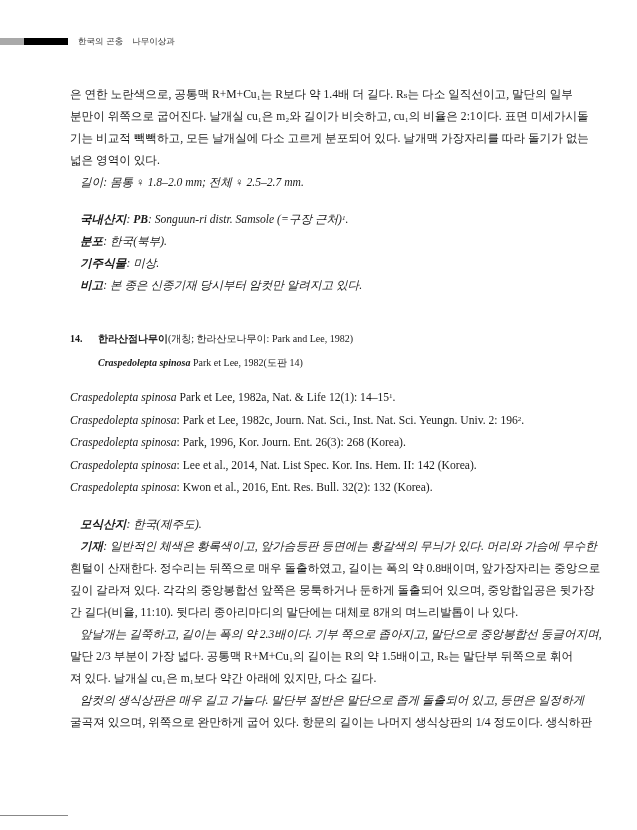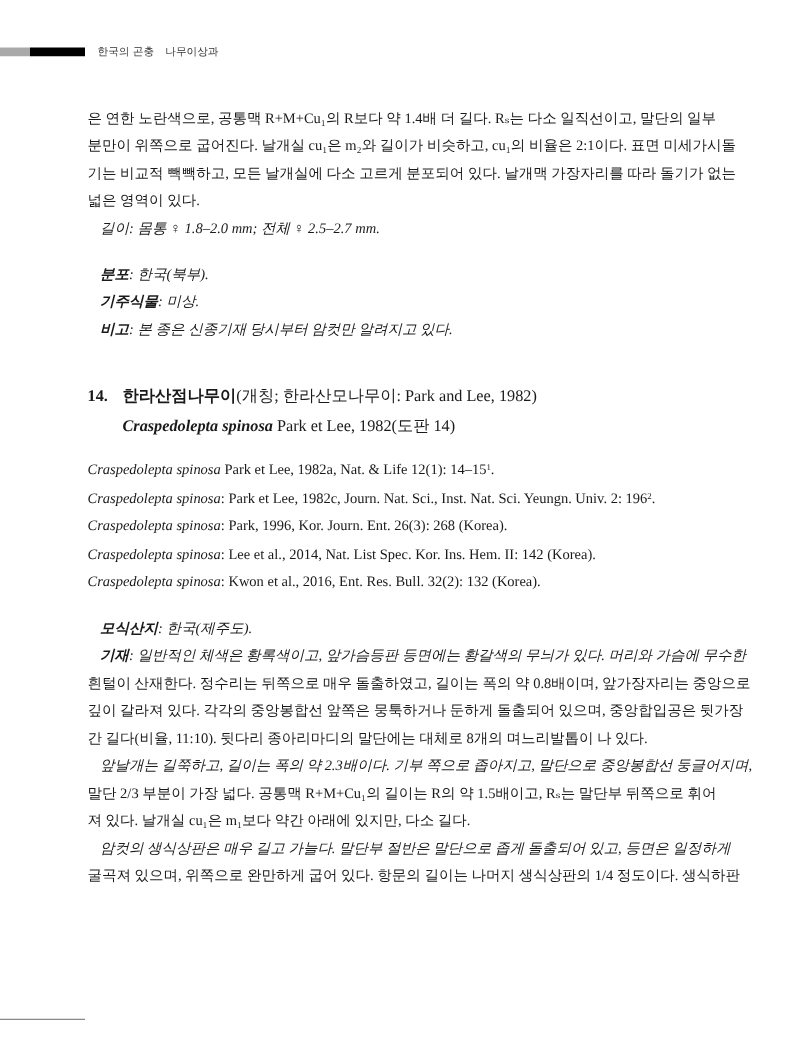--- a/index.html
+++ b/index.html
@@ -9,21 +9,21 @@
   }
   .header { position: absolute; top: 36px; left: 0; height: 11px; display: flex; align-items: center; }
   .hbar-gray { width: 24px; height: 7px; background: #a9a9a9; }
   .hbar-black { width: 44px; height: 7px; background: #000; }
   .htext { margin-left: 10px; font-family: "DejaVu Sans", sans-serif; font-size: 8.5px; color: #333; white-space: pre; }
   .content { position: absolute; left: 70px; width: 505px; top: 84px; }
   .p { font-size: 11.6px; line-height: 22px; text-align: justify; text-align-last: left; margin: 0; white-space: nowrap; }
   .indent { padding-left: 10px; font-style: italic; }
   .b { font-weight: bold; }
   .i { font-style: italic; }
-  .title14 { font-size: 13px; line-height: 24px; margin: 0; white-space: nowrap; }
+  .title14 { font-size: 10px; line-height: 24px; margin: 0; white-space: nowrap; }
   .title14 .num { font-weight: bold; display: inline-block; width: 28px; }
   .title14 .ko { font-weight: bold; }
   .title14 .normal { font-weight: normal; }
   .title14 .l2 { padding-left: 28px; }
   .syn { font-size: 11.6px; line-height: 22.5px; margin: 0; white-space: nowrap; }
   sup { font-size: 7px; vertical-align: top; position: relative; top: -2px; }
   .footer { position: absolute; top: 792px; left: 0; display: flex; align-items: center; }
   .fline { width: 68px; height: 1px; background: #888; }
   .pnum { margin-left: 6px; font-family: Liberation Serif, serif; font-size: 8.5px; color: #333; margin-top: 36px; }
 </style>
@@ -32,28 +32,29 @@
 
 <div class="header">
   <div class="hbar-gray"></div>
   <div class="hbar-black"></div>
   <span class="htext">한국의 곤충</span>
   <span class="htext" style="margin-left:9px">나무이상과</span>
 </div>
 
 <div class="content">
 
-  <p class="p">은 연한 노란색으로, 공통맥 R+M+Cu₁의 R보다 약 1.4배 더 길다. Rₛ는 다소 일직선이고, 말단의 일부</p>
+  <p class="p">은 연한 노란색으로, 공통맥 R+M+Cu₁는 R보다 약 1.4배 더 길다. Rₛ는 다소 일직선이고, 말단의 일부</p>
   <p class="p">분만이 위쪽으로 굽어진다. 날개실 cu₁은 m₂와 길이가 비슷하고, cu₁의 비율은 2:1이다. 표면 미세가시돌</p>
   <p class="p">기는 비교적 빽빽하고, 모든 날개실에 다소 고르게 분포되어 있다. 날개맥 가장자리를 따라 돌기가 없는</p>
   <p class="p">넓은 영역이 있다.</p>
   <p class="p indent">길이: 몸통 ♀ 1.8–2.0 mm; 전체 ♀ 2.5–2.7 mm.</p>
 
   <div style="height:15px"></div>
 
+  <p class="p indent"><span class="b">국내산지</span><span>: </span><span class="b">PB</span><span>: Songuun-ri distr. Samsole (=구장 근처)</span><sup>1</sup><span>.</span></p>
   <p class="p indent"><span class="b">분포</span><span>: 한국(북부).</span></p>
   <p class="p indent"><span class="b">기주식물</span><span>: 미상.</span></p>
   <p class="p indent"><span class="b">비고</span><span>: 본 종은 신종기재 당시부터 암컷만 알려지고 있다.</span></p>
 
   <div style="height:30px"></div>
 
   <div class="title14">
     <div><span class="num">14.</span><span class="ko">한라산점나무이</span><span class="normal">(개칭; 한라산모나무이: Park and Lee, 1982)</span></div>
     <div class="l2"><span class="b i">Craspedolepta spinosa</span> <span class="normal">Park et Lee, 1982</span><span class="normal">(도판 14)</span></div>
   </div>

